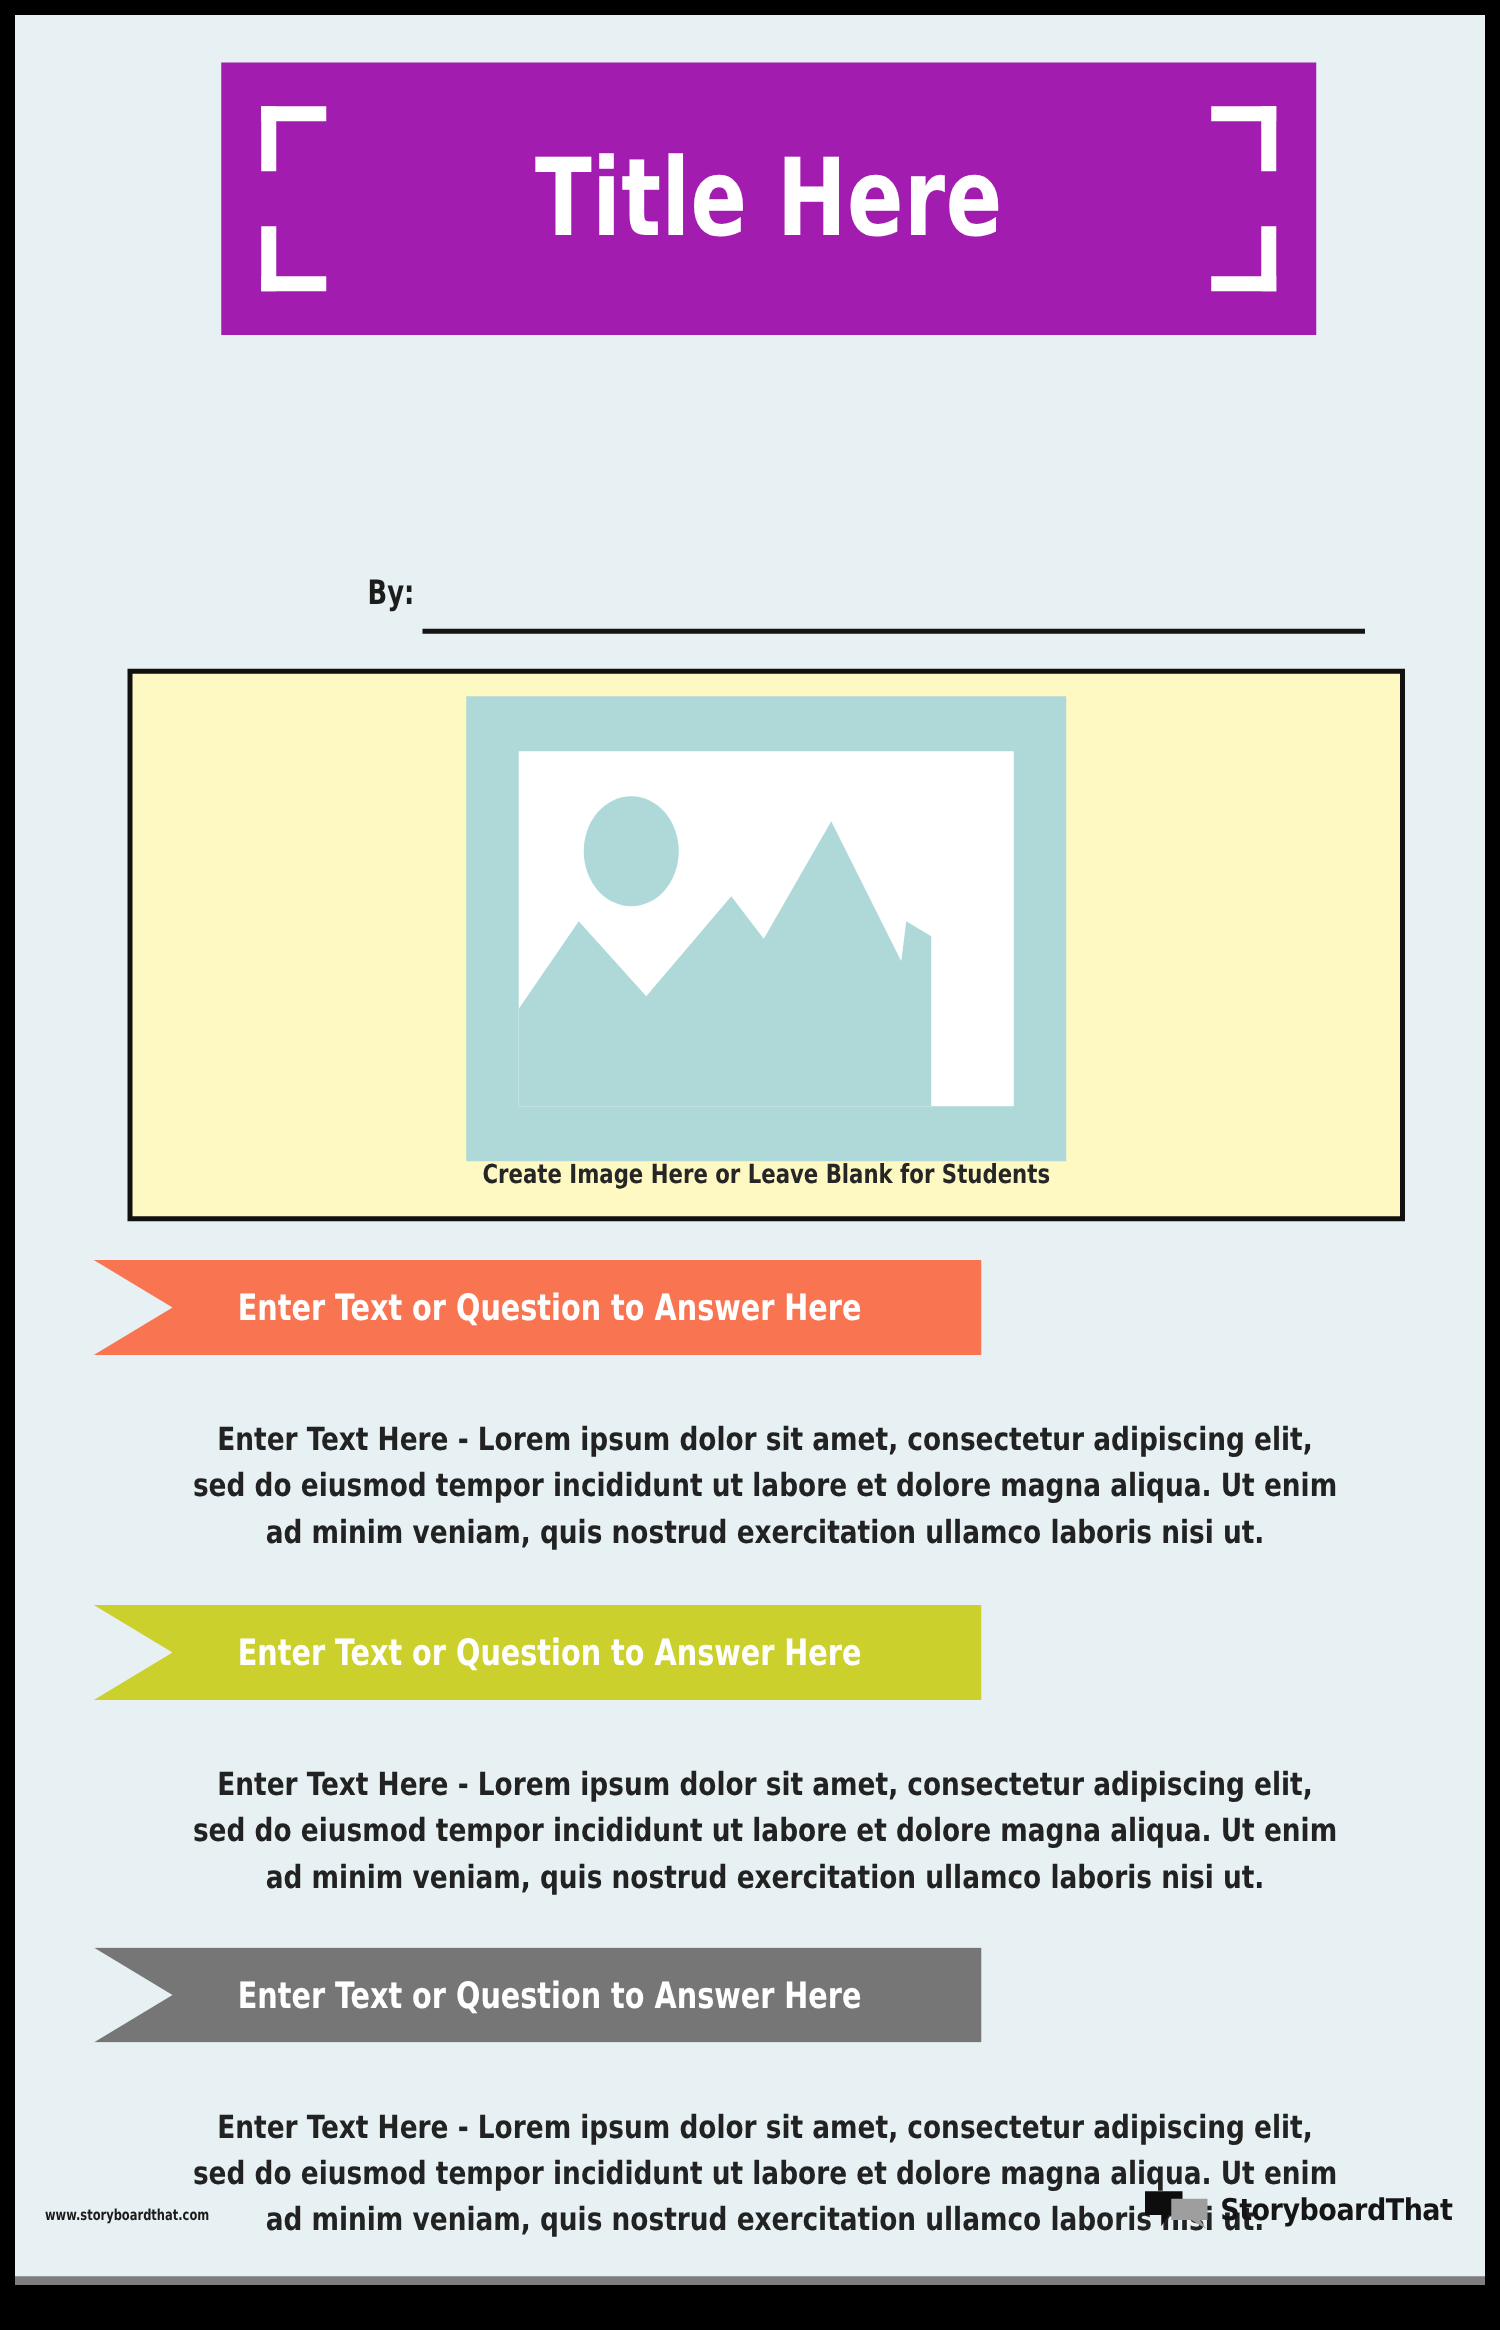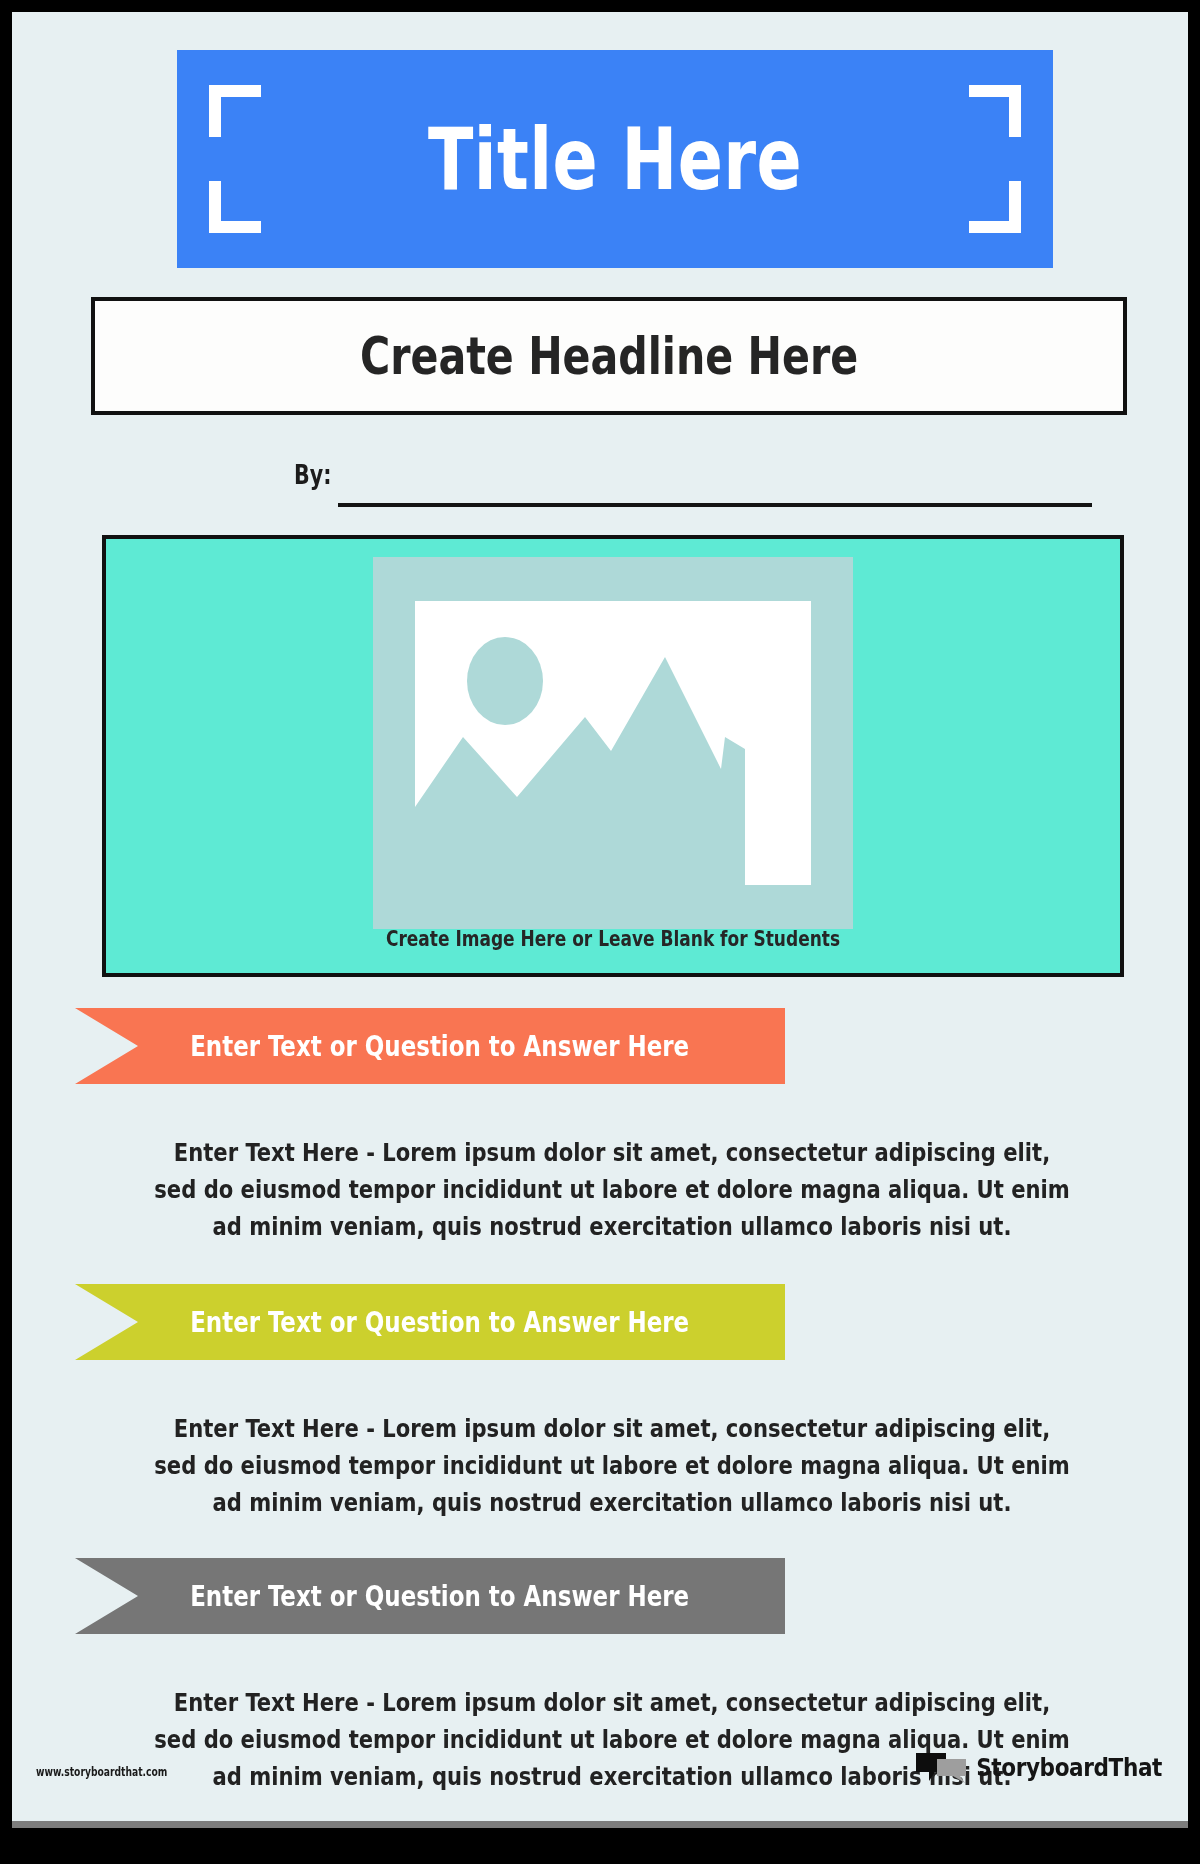--- a/index.html
+++ b/index.html
@@ -219,50 +219,47 @@
     white-space:nowrap;
   }
   .sbt-word b { font-weight:700; }
 </style>
 </head>
 <body>
 
 <div id="page">
   <div id="sheet" style="background: rgb(231, 240, 242);">
 
-    <div class="title-banner" style="background: #3b82f6;">
+    <div class="title-banner" style="background: #a21caf;">
       <div class="brk brk-tl">
           <i></i>
           <i></i>
         </div>
       <div class="brk brk-tr">
           <i></i>
           <i></i>
         </div>
       <div class="brk brk-bl">
           <i></i>
           <i></i>
         </div>
       <div class="brk brk-br">
           <i></i>
           <i></i>
         </div>
       <div class="title-text">Title Here</div>
     </div>
 
-    <div class="headline-box" style="background: rgb(253, 253, 252); border-color: rgb(17, 17, 17);">
-      <div class="headline-text">Create Headline Here</div>
-    </div>
 
     <div class="by-row">
       <div class="by-label">By:</div>
       <div class="by-line"></div>
     </div>
 
-    <div class="image-box" style="background: #5eead4; border-color: rgb(17, 17, 17);">
+    <div class="image-box" style="background: #fef9c3; border-color: rgb(17, 17, 17);">
       <div class="img-icon">
         <div class="img-icon-inner">
           <div class="img-sun"></div>
           <svg class="img-mtn" viewBox="0 0 396 284" preserveAspectRatio="none">
             <polygon points="0,206 48,136 102,196 170,116 196,150 250,56 306,168 310,136 330,148 330,284 0,284" fill="#aed9d8"></polygon>
           </svg>
         </div>
       </div>
       <div class="caption">Create Image Here or Leave Blank for Students</div>
     </div>

